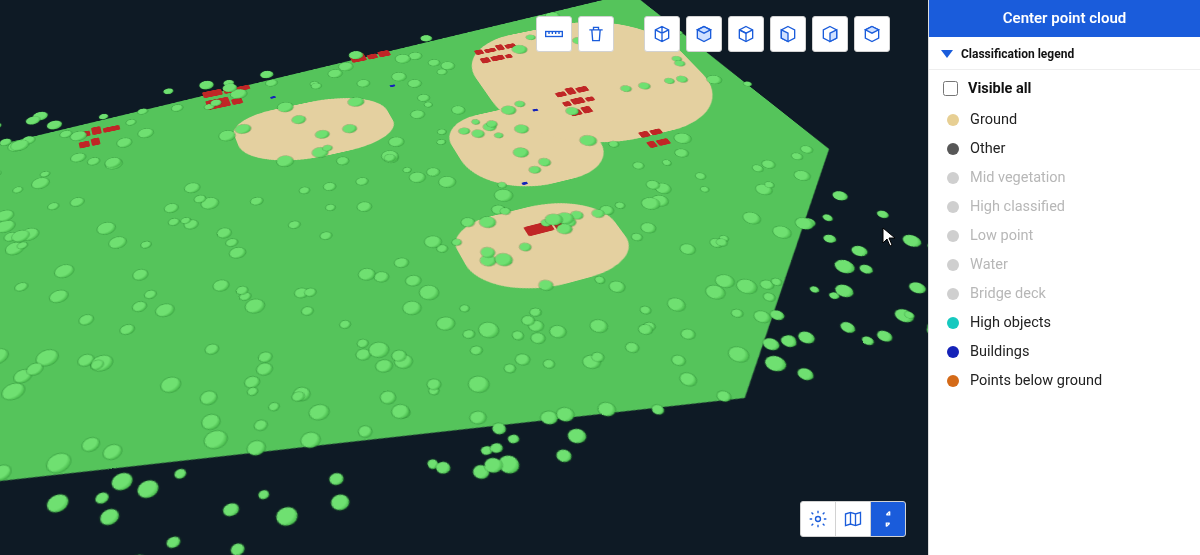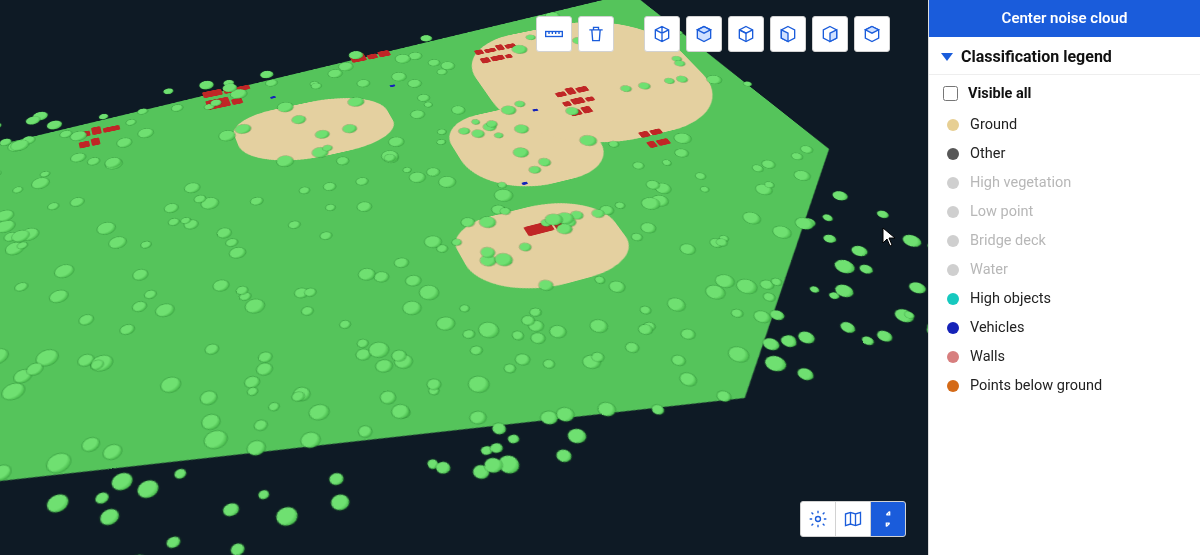--- a/index.html
+++ b/index.html
@@ -8,21 +8,21 @@
   .viewport { position: relative; flex: 1; background: #0e1a25; overflow: hidden; }
   .sidebar { width: 272px; background: #fff; display: flex; flex-direction: column; border-left: 1px solid #ddd; position: relative; }
   .sidebar-scroll { overflow-y: auto; flex: 1; }
   .sidebar-scroll::-webkit-scrollbar { width: 10px; }
   .sidebar-scroll::-webkit-scrollbar-thumb { background: #c4c4c4; border-radius: 5px; }
   .sidebar-scroll::-webkit-scrollbar-track { background: #f1f1f1; }
 
   .center-btn { background: #1a5cdb; color: #fff; font-weight: 600; font-size: 15px; text-align: center; padding: 9px 0 10px; cursor: pointer; }
   .section-hdr { display: flex; align-items: center; gap: 8px; padding: 10px 12px 8px 12px; border-bottom: 1px solid #eee; }
   .tri { width: 0; height: 0; border-left: 6px solid transparent; border-right: 6px solid transparent; border-top: 8px solid #1a5cdb; }
-  .section-title { font-weight: 700; font-size: 16px; color: #111; }
+  .section-title { font-weight: 700; font-size: 12px; color: #111; }
 
   .visible-row { display: flex; align-items: center; gap: 10px; padding: 10px 14px 6px 14px; }
   .visible-row input { width: 15px; height: 15px; }
   .visible-label { font-weight: 700; font-size: 14.5px; color: #111; }
 
   .legend { padding: 2px 0 8px 0; }
   .legend-item { display: flex; align-items: center; gap: 11px; padding: 6px 14px 6px 18px; font-size: 14.5px; cursor: pointer; }
   .dot { width: 12px; height: 12px; border-radius: 50%; flex-shrink: 0; }
   .legend-item.dim .lbl { color: #b7b7b7; }
   .legend-item.dim .dot { background: #cfcfcf !important; }
@@ -523,66 +523,66 @@
     </div>
 
     <div class="cursor">
       <svg viewBox="0 0 14 20">
           <path d="M1 1l0 15 4-4 3 7 2-1-3-7 6 0z" fill="#fff" stroke="#000" stroke-width="1"></path>
         </svg>
     </div>
   </div>
 
   <div class="sidebar">
-    <div class="center-btn">Center noise cloud</div>
+    <div class="center-btn">Center point cloud</div>
     <div class="sidebar-scroll">
       <div class="section-hdr">
         <span class="tri"></span>
         <span class="section-title">Classification legend</span>
       </div>
       <div class="visible-row">
         <input type="checkbox" style="">
         <span class="visible-label">Visible all</span>
       </div>
       <div class="legend" id="legend-list">
           <div class="legend-item">
             <span class="dot" style="background: rgb(231, 207, 147);"></span>
             <span class="lbl">Ground</span>
           </div>
           <div class="legend-item">
             <span class="dot" style="background: rgb(87, 87, 87);"></span>
             <span class="lbl">Other</span>
           </div>
           <div class="legend-item dim">
             <span class="dot" style="background: rgb(207, 207, 207);"></span>
-            <span class="lbl">High vegetation</span>
+            <span class="lbl">Mid vegetation</span>
+          </div>
+          <div class="legend-item dim">
+            <span class="dot" style="background: rgb(207, 207, 207);"></span>
+            <span class="lbl">High classified</span>
           </div>
           <div class="legend-item dim">
             <span class="dot" style="background: rgb(207, 207, 207);"></span>
             <span class="lbl">Low point</span>
           </div>
           <div class="legend-item dim">
             <span class="dot" style="background: rgb(207, 207, 207);"></span>
-            <span class="lbl">Bridge deck</span>
+            <span class="lbl">Water</span>
           </div>
           <div class="legend-item dim">
             <span class="dot" style="background: rgb(207, 207, 207);"></span>
-            <span class="lbl">Water</span>
+            <span class="lbl">Bridge deck</span>
           </div>
           <div class="legend-item">
             <span class="dot" style="background: rgb(22, 201, 191);"></span>
             <span class="lbl">High objects</span>
           </div>
           <div class="legend-item">
             <span class="dot" style="background: rgb(21, 34, 184);"></span>
-            <span class="lbl">Vehicles</span>
-          </div>
-          <div class="legend-item">
-            <span class="dot" style="background: rgb(215, 126, 126);"></span>
-            <span class="lbl">Walls</span>
+            <span class="lbl">Buildings</span>
           </div>
           <div class="legend-item">
             <span class="dot" style="background: rgb(212, 106, 24);"></span>
             <span class="lbl">Points below ground</span>
           </div>
         </div>
     </div>
   </div>
 
 </div>

